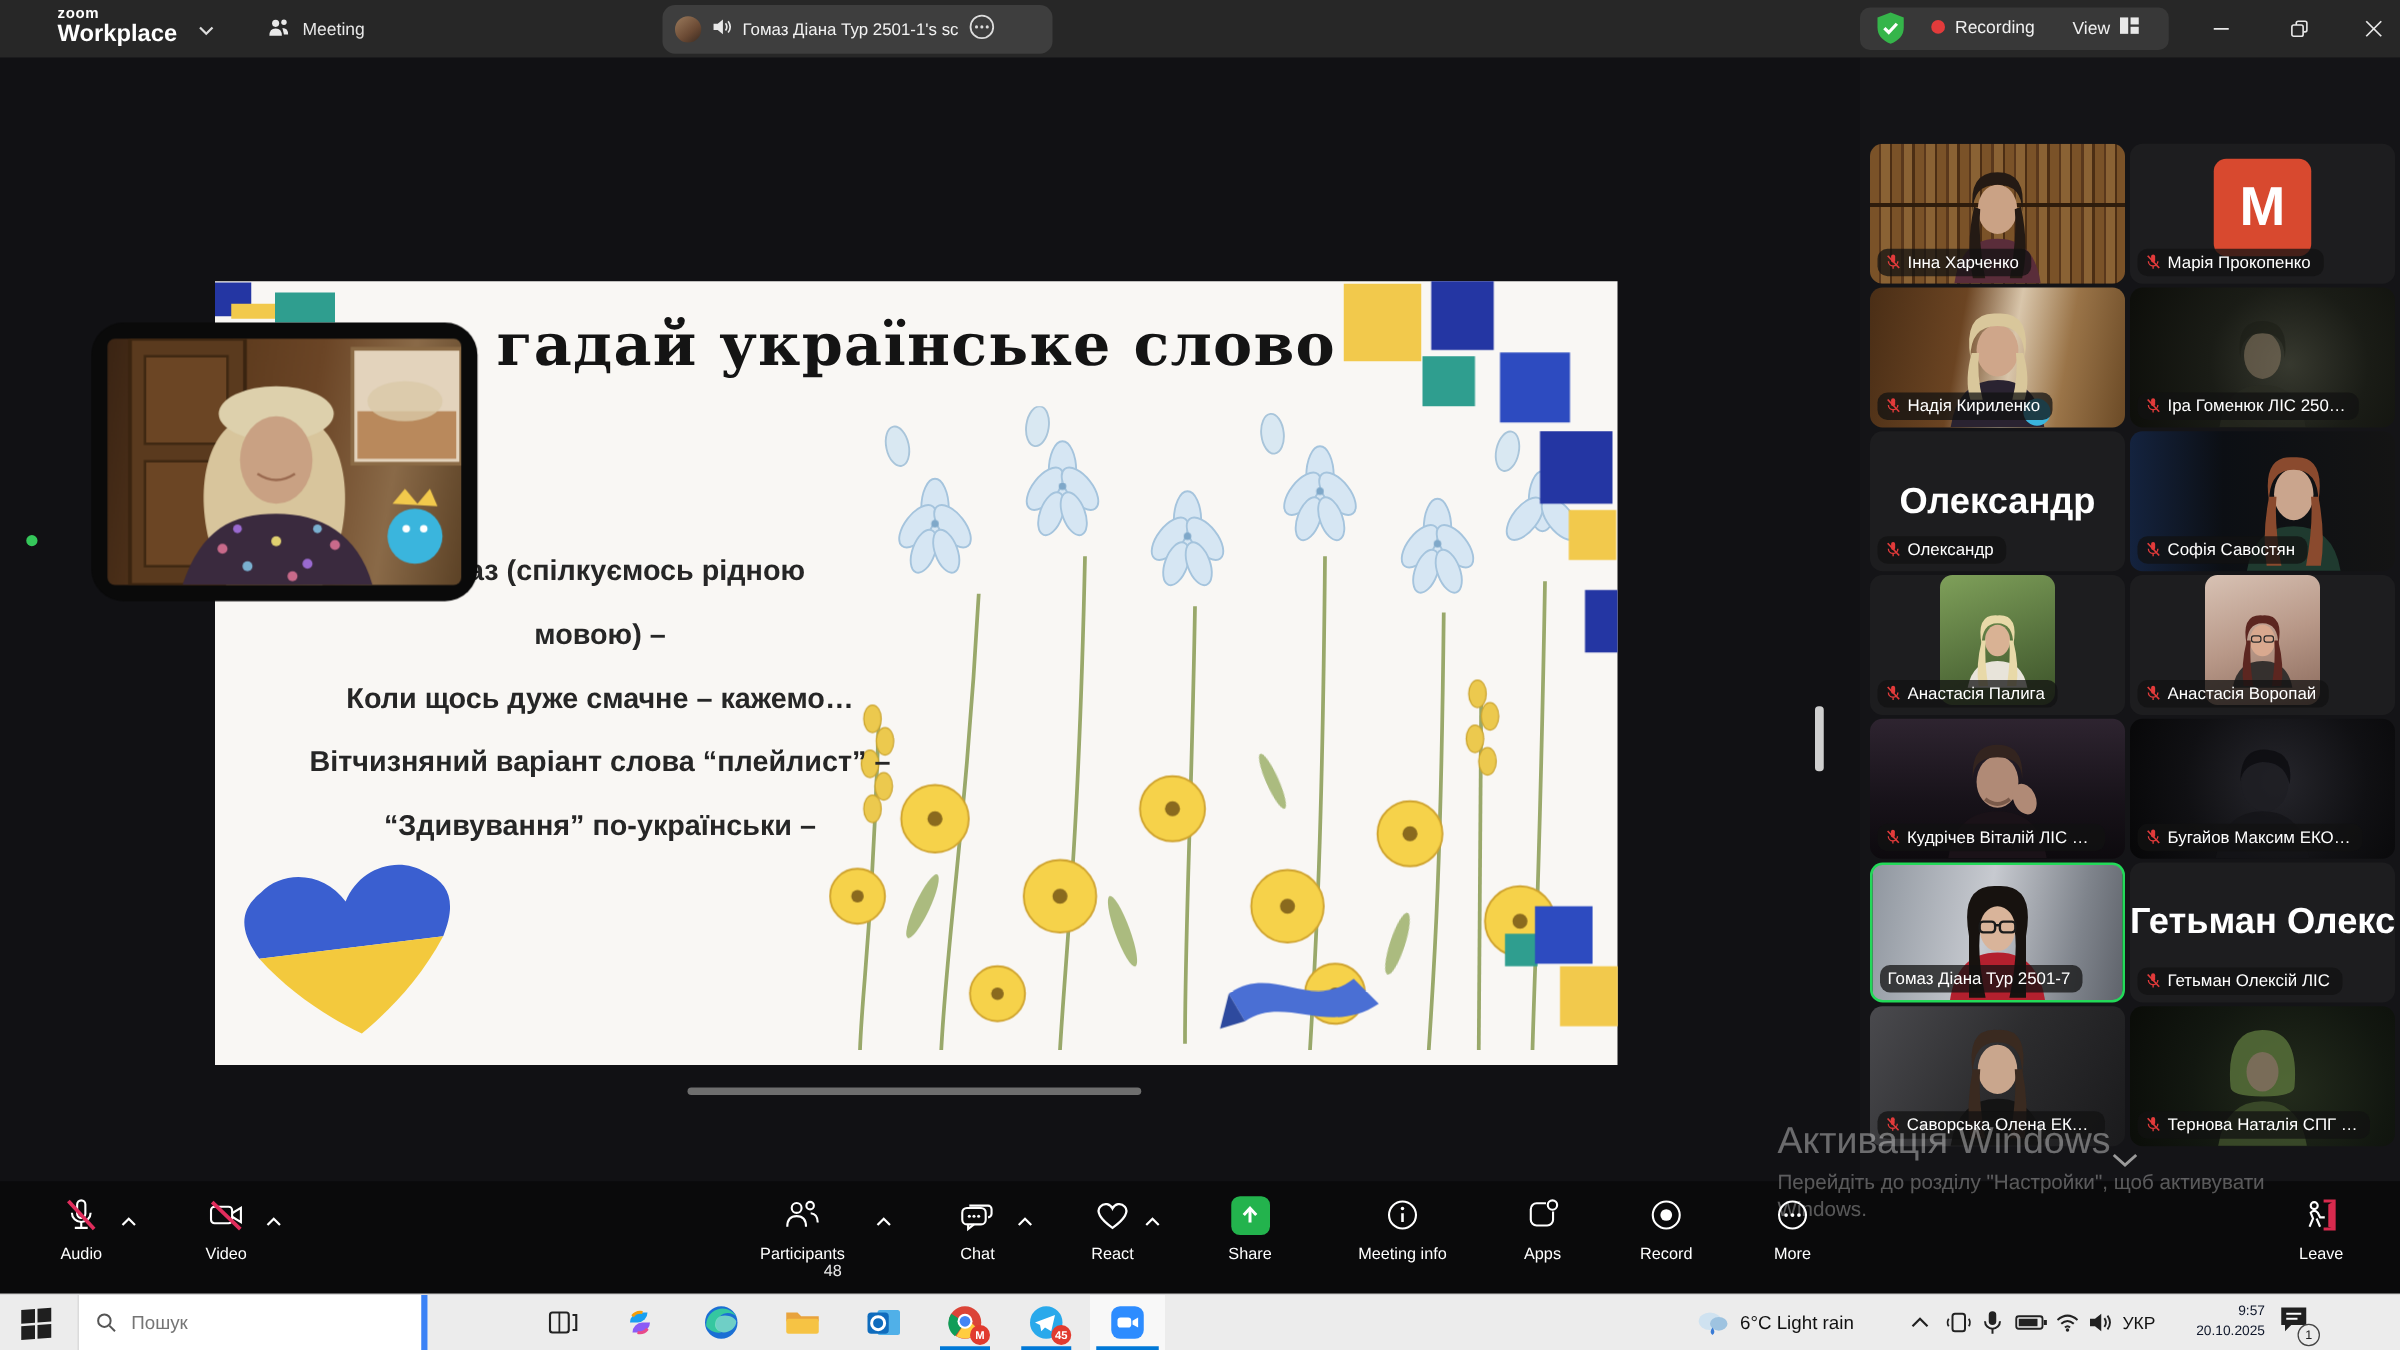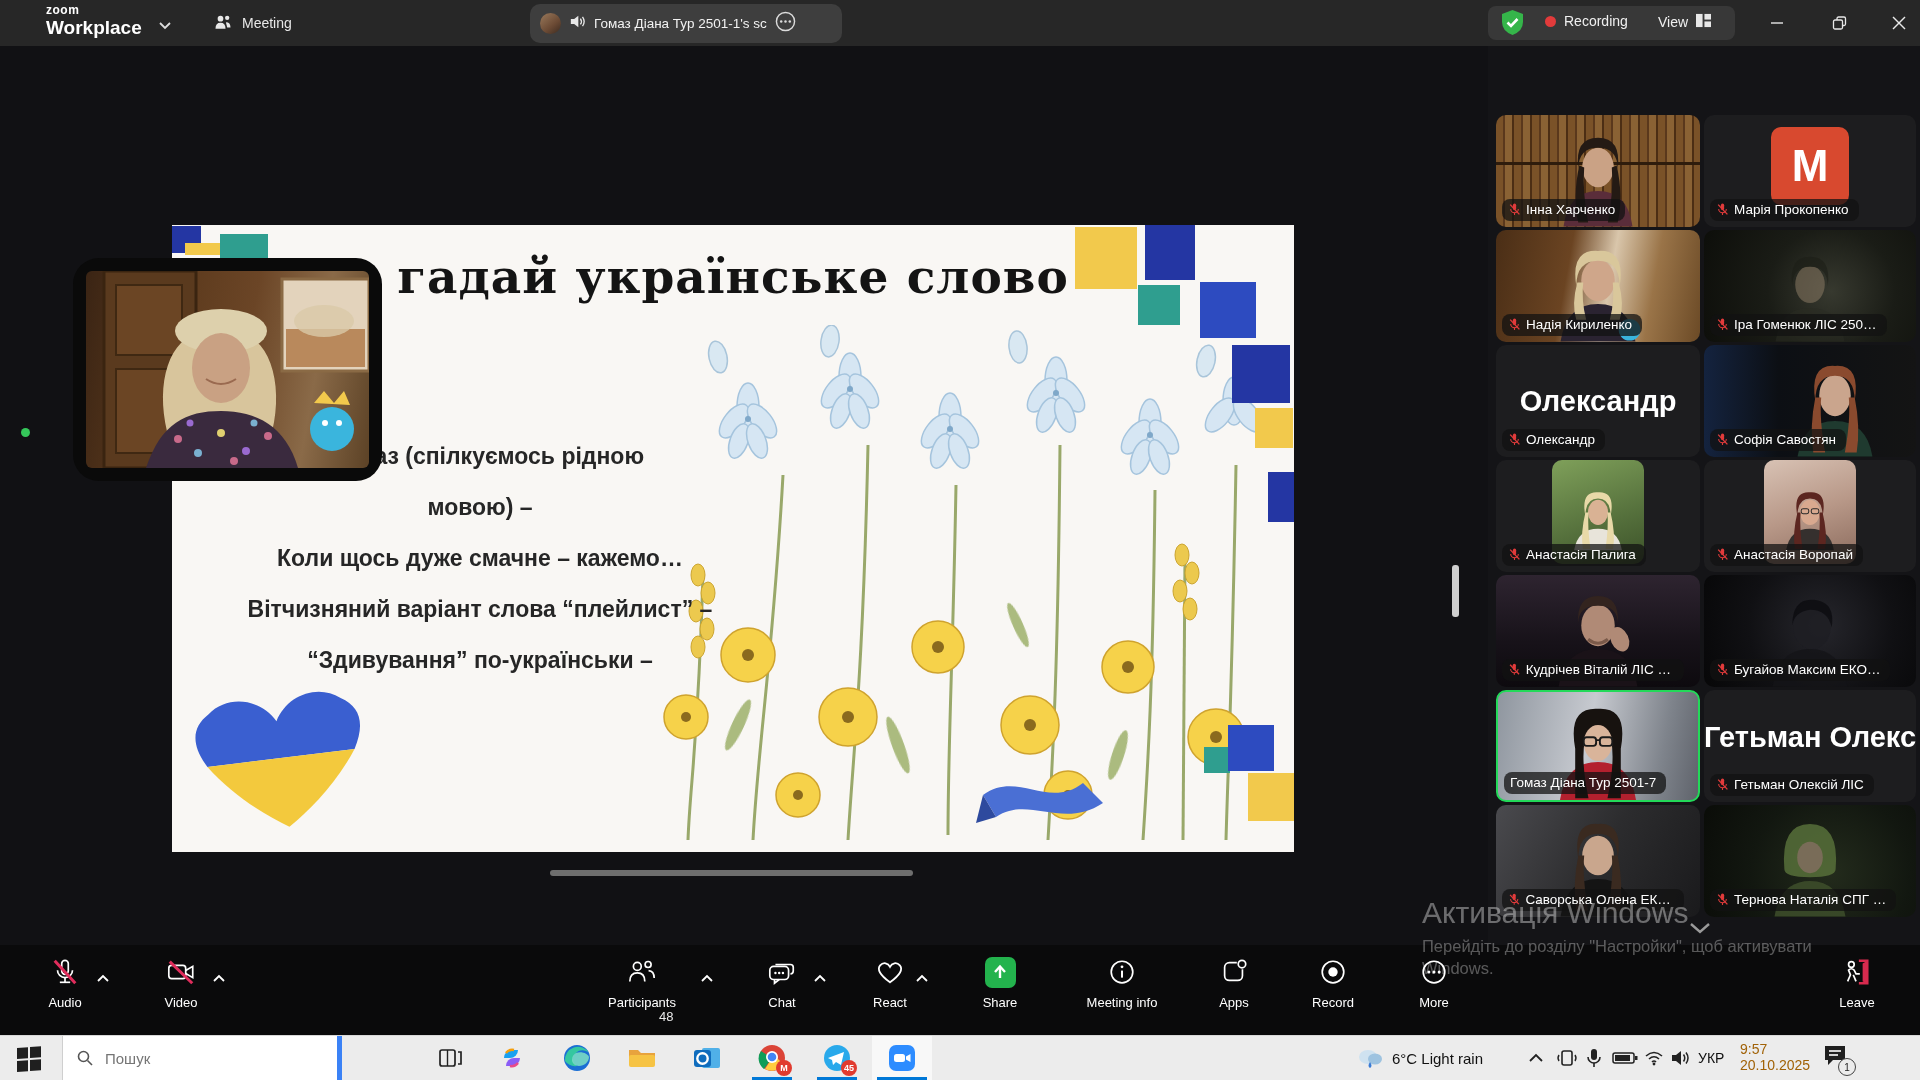--- a/index.html
+++ b/index.html
@@ -93,21 +93,21 @@
   .search{position:absolute;left:62px;top:0;width:280px;height:44px;background:#fff;border-left:1px solid #cfcfcf;border-right:5px solid #3b82f6;
     display:flex;align-items:center;gap:10px;padding-left:14px;box-sizing:border-box;}
   .search input{border:none;outline:none;font-size:15px;color:#3a3a3a;width:200px;font-family:"Liberation Sans",sans-serif;background:transparent;}
   .appic{position:absolute;top:7px;width:30px;height:30px;}
   .zoomactive{position:absolute;left:872px;top:0;width:60px;height:44px;background:#f8f8f8;}
   .runbar{position:absolute;top:41px;height:3px;background:#0078d7;}
   .badge{position:absolute;width:16px;height:16px;border-radius:50%;background:#e13b2f;color:#fff;font-size:9px;font-weight:bold;
     display:flex;align-items:center;justify-content:center;}
   .tray{position:absolute;top:0;height:44px;display:flex;align-items:center;}
   .traytext{font-size:15px;color:#111;}
-  .clock{position:absolute;left:1740px;top:5px;width:72px;text-align:left;font-size:14px;color:#a16207;line-height:16px;}
+  .clock{position:absolute;left:1740px;top:5px;width:72px;text-align:right;font-size:11px;color:#0f172a;line-height:16px;}
 </style>
 </head>
 <body>
 
 <div class="screen">
 
   <div class="titlebar">
     <div class="logo">
       <div class="l1">zoom</div>
       <div class="l2">Workplace</div>

